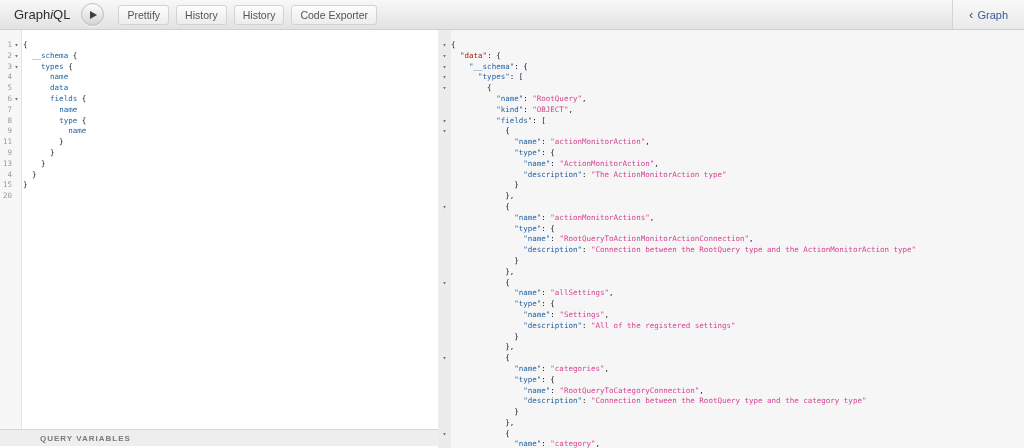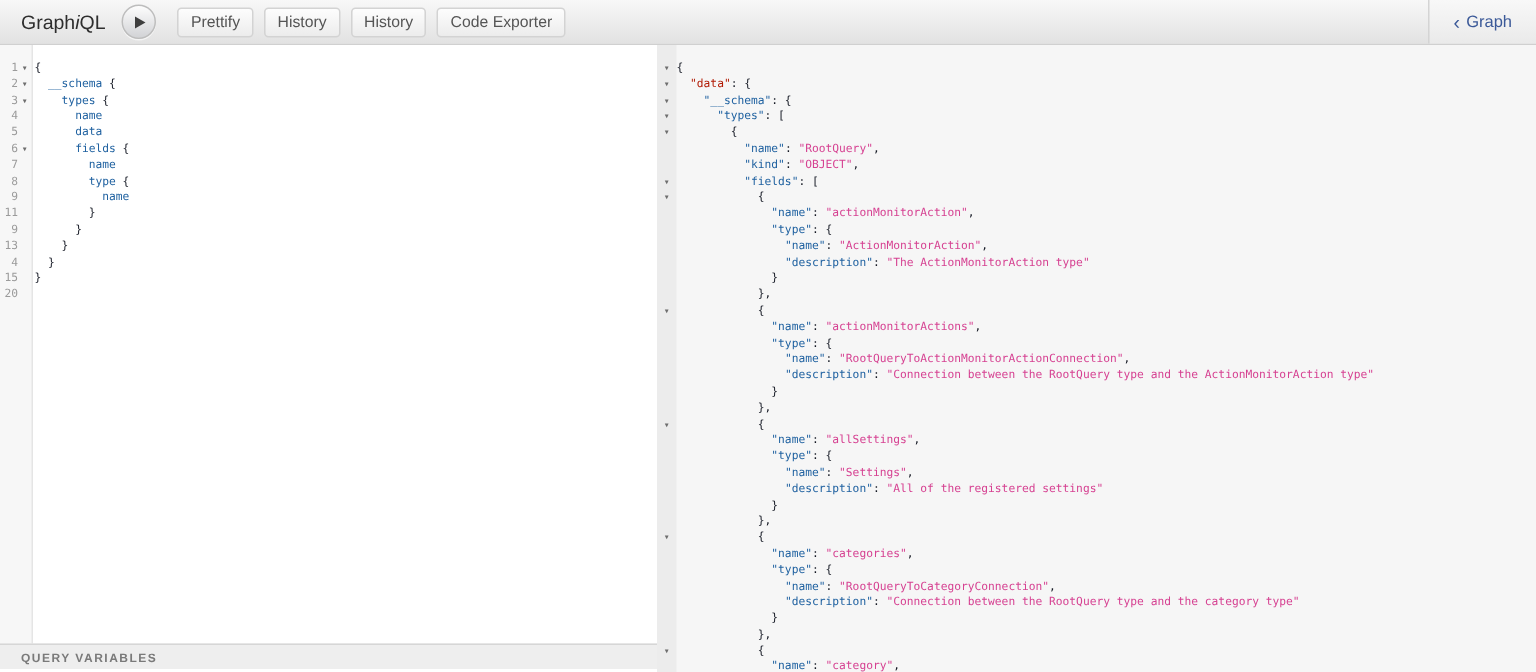--- a/index.html
+++ b/index.html
@@ -37,21 +37,21 @@
             border-right:1px solid #e5e5e5;}
   .qcode{position:absolute;left:0;top:0;right:0;padding-top:10px;}
   .crow{display:flex;height:10.8px;line-height:10.8px;position:relative;
         font-family:"DejaVu Sans Mono",monospace;font-size:7.5px;}
   .lnum{width:12px;text-align:right;color:#9b9b9b;flex:none;font-size:7.5px;}
   .lfold{width:9px;text-align:center;color:#6f6f6f;font-size:6.5px;flex:none;}
   .ltext{white-space:pre;margin-left:2px;}
 
   .varbar{position:absolute;left:0;right:0;bottom:2px;height:17px;background:#eee;
           border-top:1px solid #d6d6d6;display:flex;align-items:center;
-          padding-left:14px;box-sizing:border-box;cursor:row-resize;}
+          padding-left:40px;box-sizing:border-box;cursor:row-resize;}
   .varbar span{font-size:8px;font-weight:bold;letter-spacing:1px;color:#7a7a7a;}
 
   
   .rpane{position:absolute;left:438px;right:0;top:0;bottom:0;background:#f6f6f6;overflow:hidden;}
   .rgutterbg{position:absolute;left:0;top:0;bottom:0;width:13px;background:#ececec;}
   .rcode{position:absolute;left:0;top:0;right:0;padding-top:10px;}
   .rfold{width:13px;text-align:center;color:#6f6f6f;font-size:6.5px;flex:none;position:relative;}
   .rtext{white-space:pre;}
 
   

